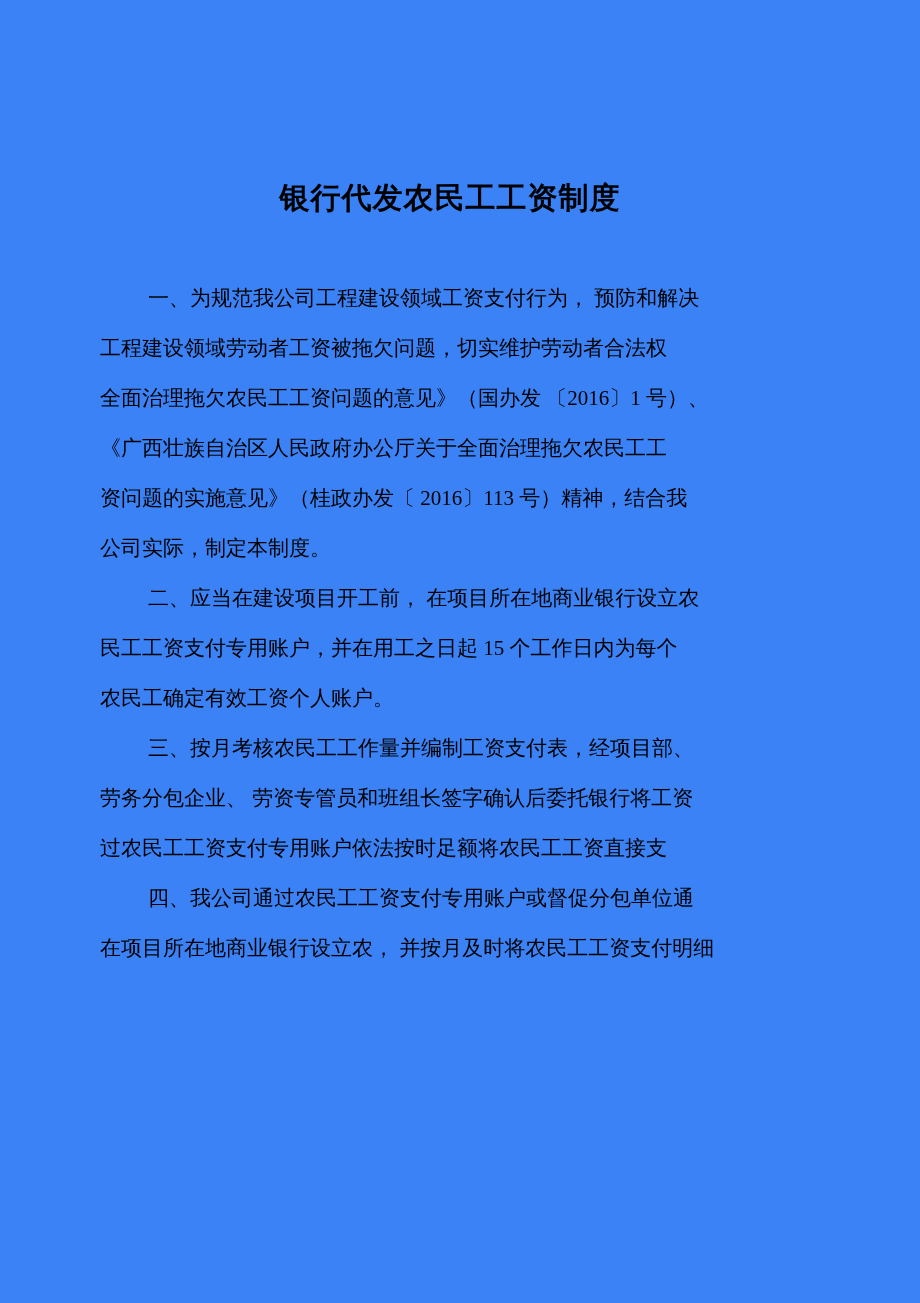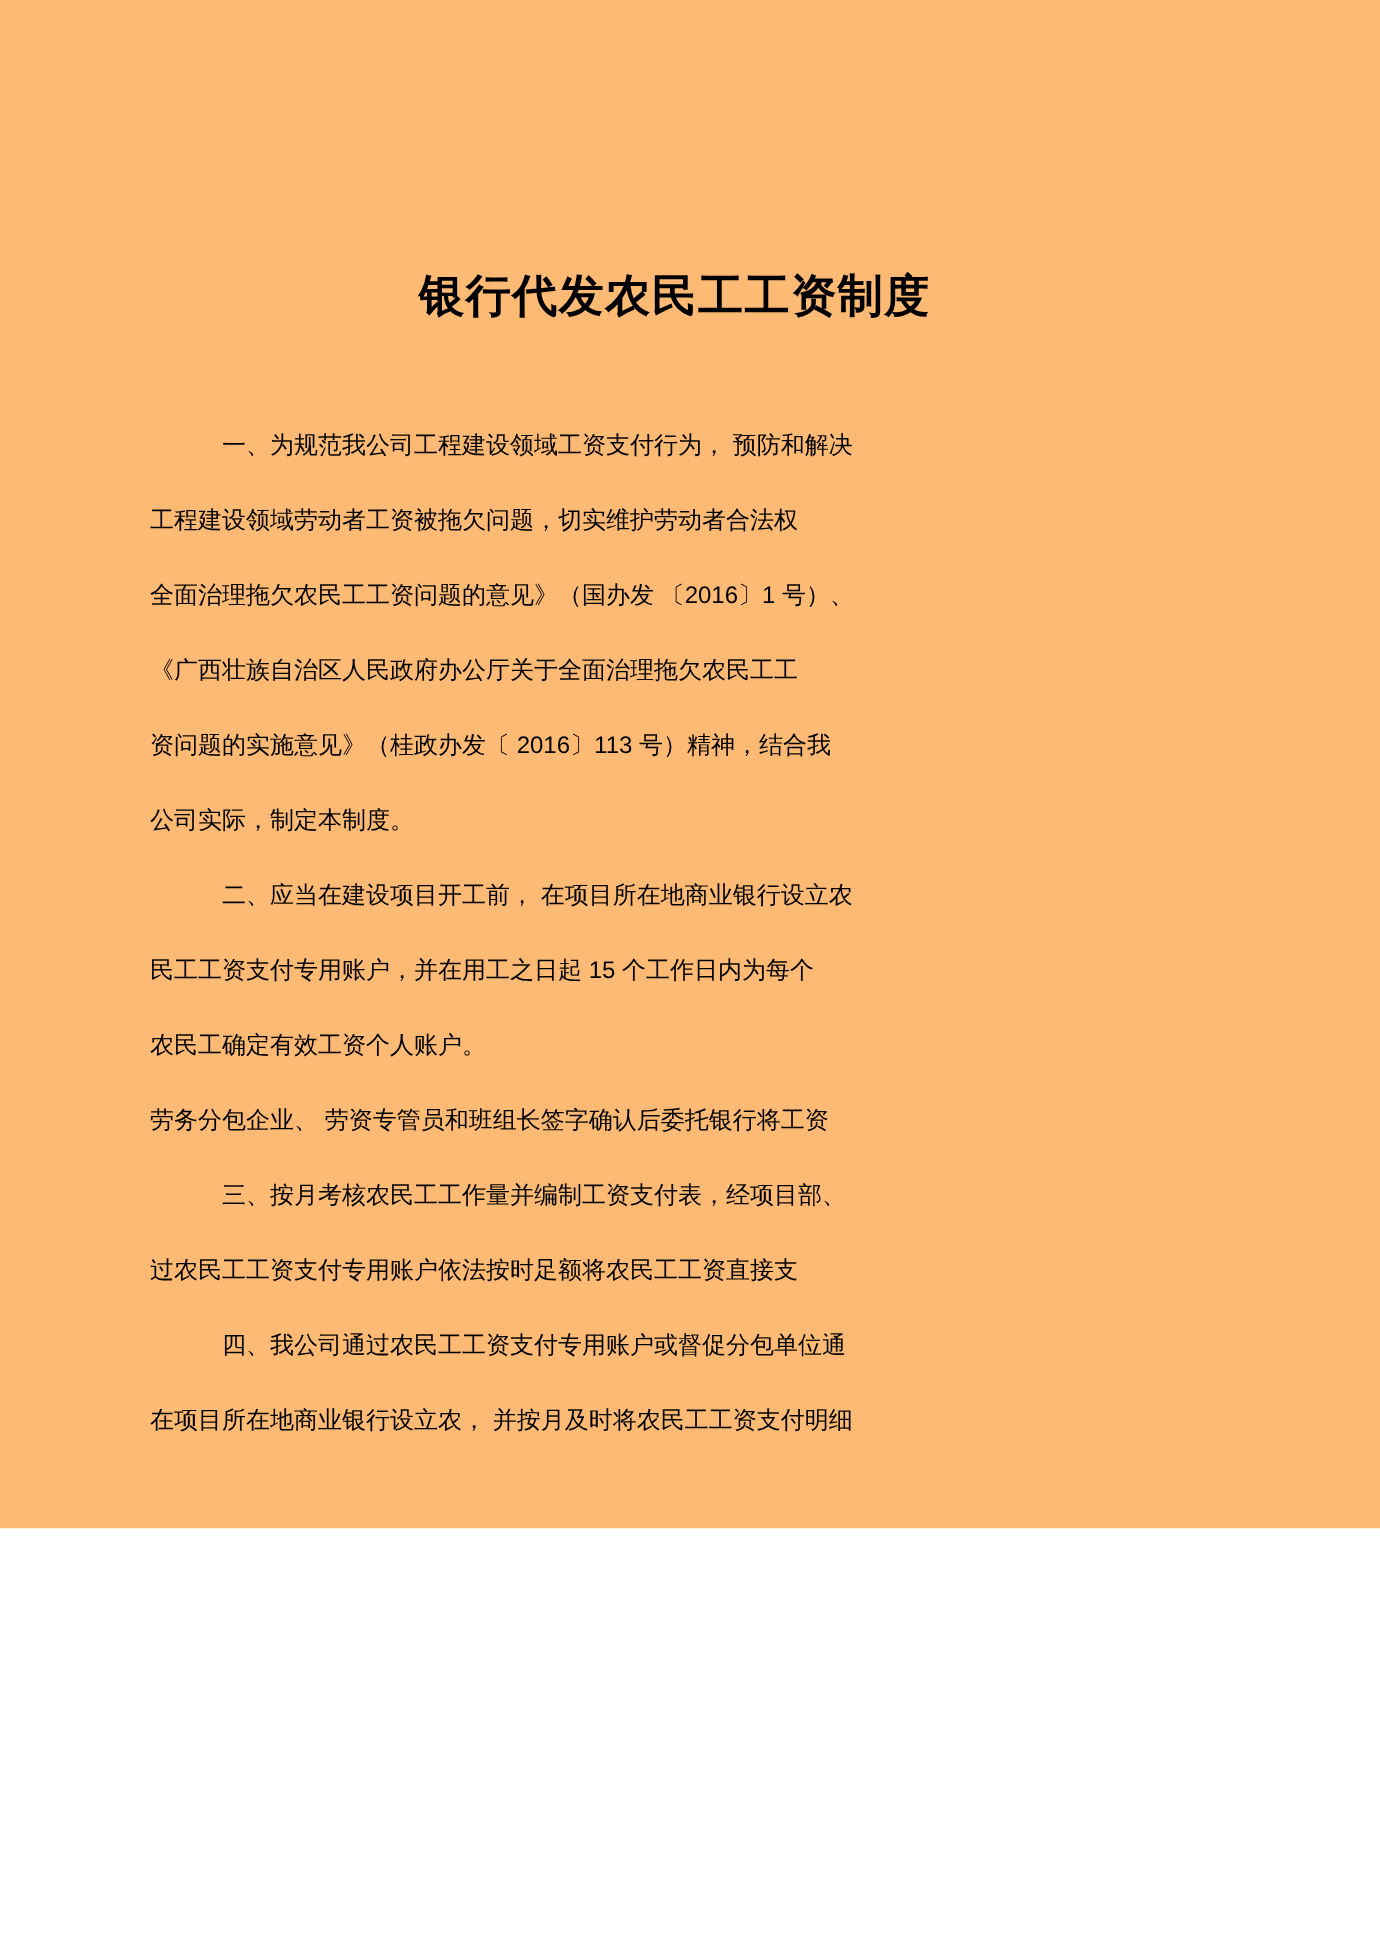--- a/index.html
+++ b/index.html
@@ -3,24 +3,24 @@
 <meta charset="utf-8">
 <style>
   html, body {
     margin: 0;
     padding: 0;
     background: #ffffff;
   }
   .page {
     position: relative;
     width: 920px;
-    height: 1019px;
-    background: #fdba74;
+    height: 1303px;
+    background: #3b82f6;
     overflow: hidden;
-    font-family: Liberation Sans, sans-serif;
+    font-family: Liberation Serif, serif;
     color: #000000;
   }
   .title {
     position: absolute;
     top: 176px;
     left: 100px;
     width: 700px;
     margin: 0;
     text-align: center;
     font-size: 30px;
@@ -31,21 +31,21 @@
   }
   .content {
     position: absolute;
     top: 273px;
     left: 100px;
     width: 720px;
   }
   .line {
     height: 50px;
     line-height: 50px;
-    font-size: 16px;
+    font-size: 21px;
     letter-spacing: 0px;
     white-space: pre;
     color: #000000;
   }
   .indent {
     padding-left: 48px;
   }
 </style>
 </head>
 <body>
@@ -56,19 +56,19 @@
   <div class="content">
     <div class="line indent">一、为规范我公司工程建设领域工资支付行为， 预防和解决</div>
     <div class="line">工程建设领域劳动者工资被拖欠问题，切实维护劳动者合法权</div>
     <div class="line">全面治理拖欠农民工工资问题的意见》（国办发 〔2016〕1 号）、</div>
     <div class="line">《广西壮族自治区人民政府办公厅关于全面治理拖欠农民工工</div>
     <div class="line">资问题的实施意见》（桂政办发〔 2016〕113 号）精神，结合我</div>
     <div class="line">公司实际，制定本制度。</div>
     <div class="line indent">二、应当在建设项目开工前， 在项目所在地商业银行设立农</div>
     <div class="line">民工工资支付专用账户，并在用工之日起 15 个工作日内为每个</div>
     <div class="line">农民工确定有效工资个人账户。</div>
+    <div class="line indent">三、按月考核农民工工作量并编制工资支付表，经项目部、</div>
     <div class="line">劳务分包企业、 劳资专管员和班组长签字确认后委托银行将工资</div>
-    <div class="line indent">三、按月考核农民工工作量并编制工资支付表，经项目部、</div>
     <div class="line">过农民工工资支付专用账户依法按时足额将农民工工资直接支</div>
     <div class="line indent">四、我公司通过农民工工资支付专用账户或督促分包单位通</div>
     <div class="line">在项目所在地商业银行设立农， 并按月及时将农民工工资支付明细</div>
   </div>
 </div>
 
 </body></html>

